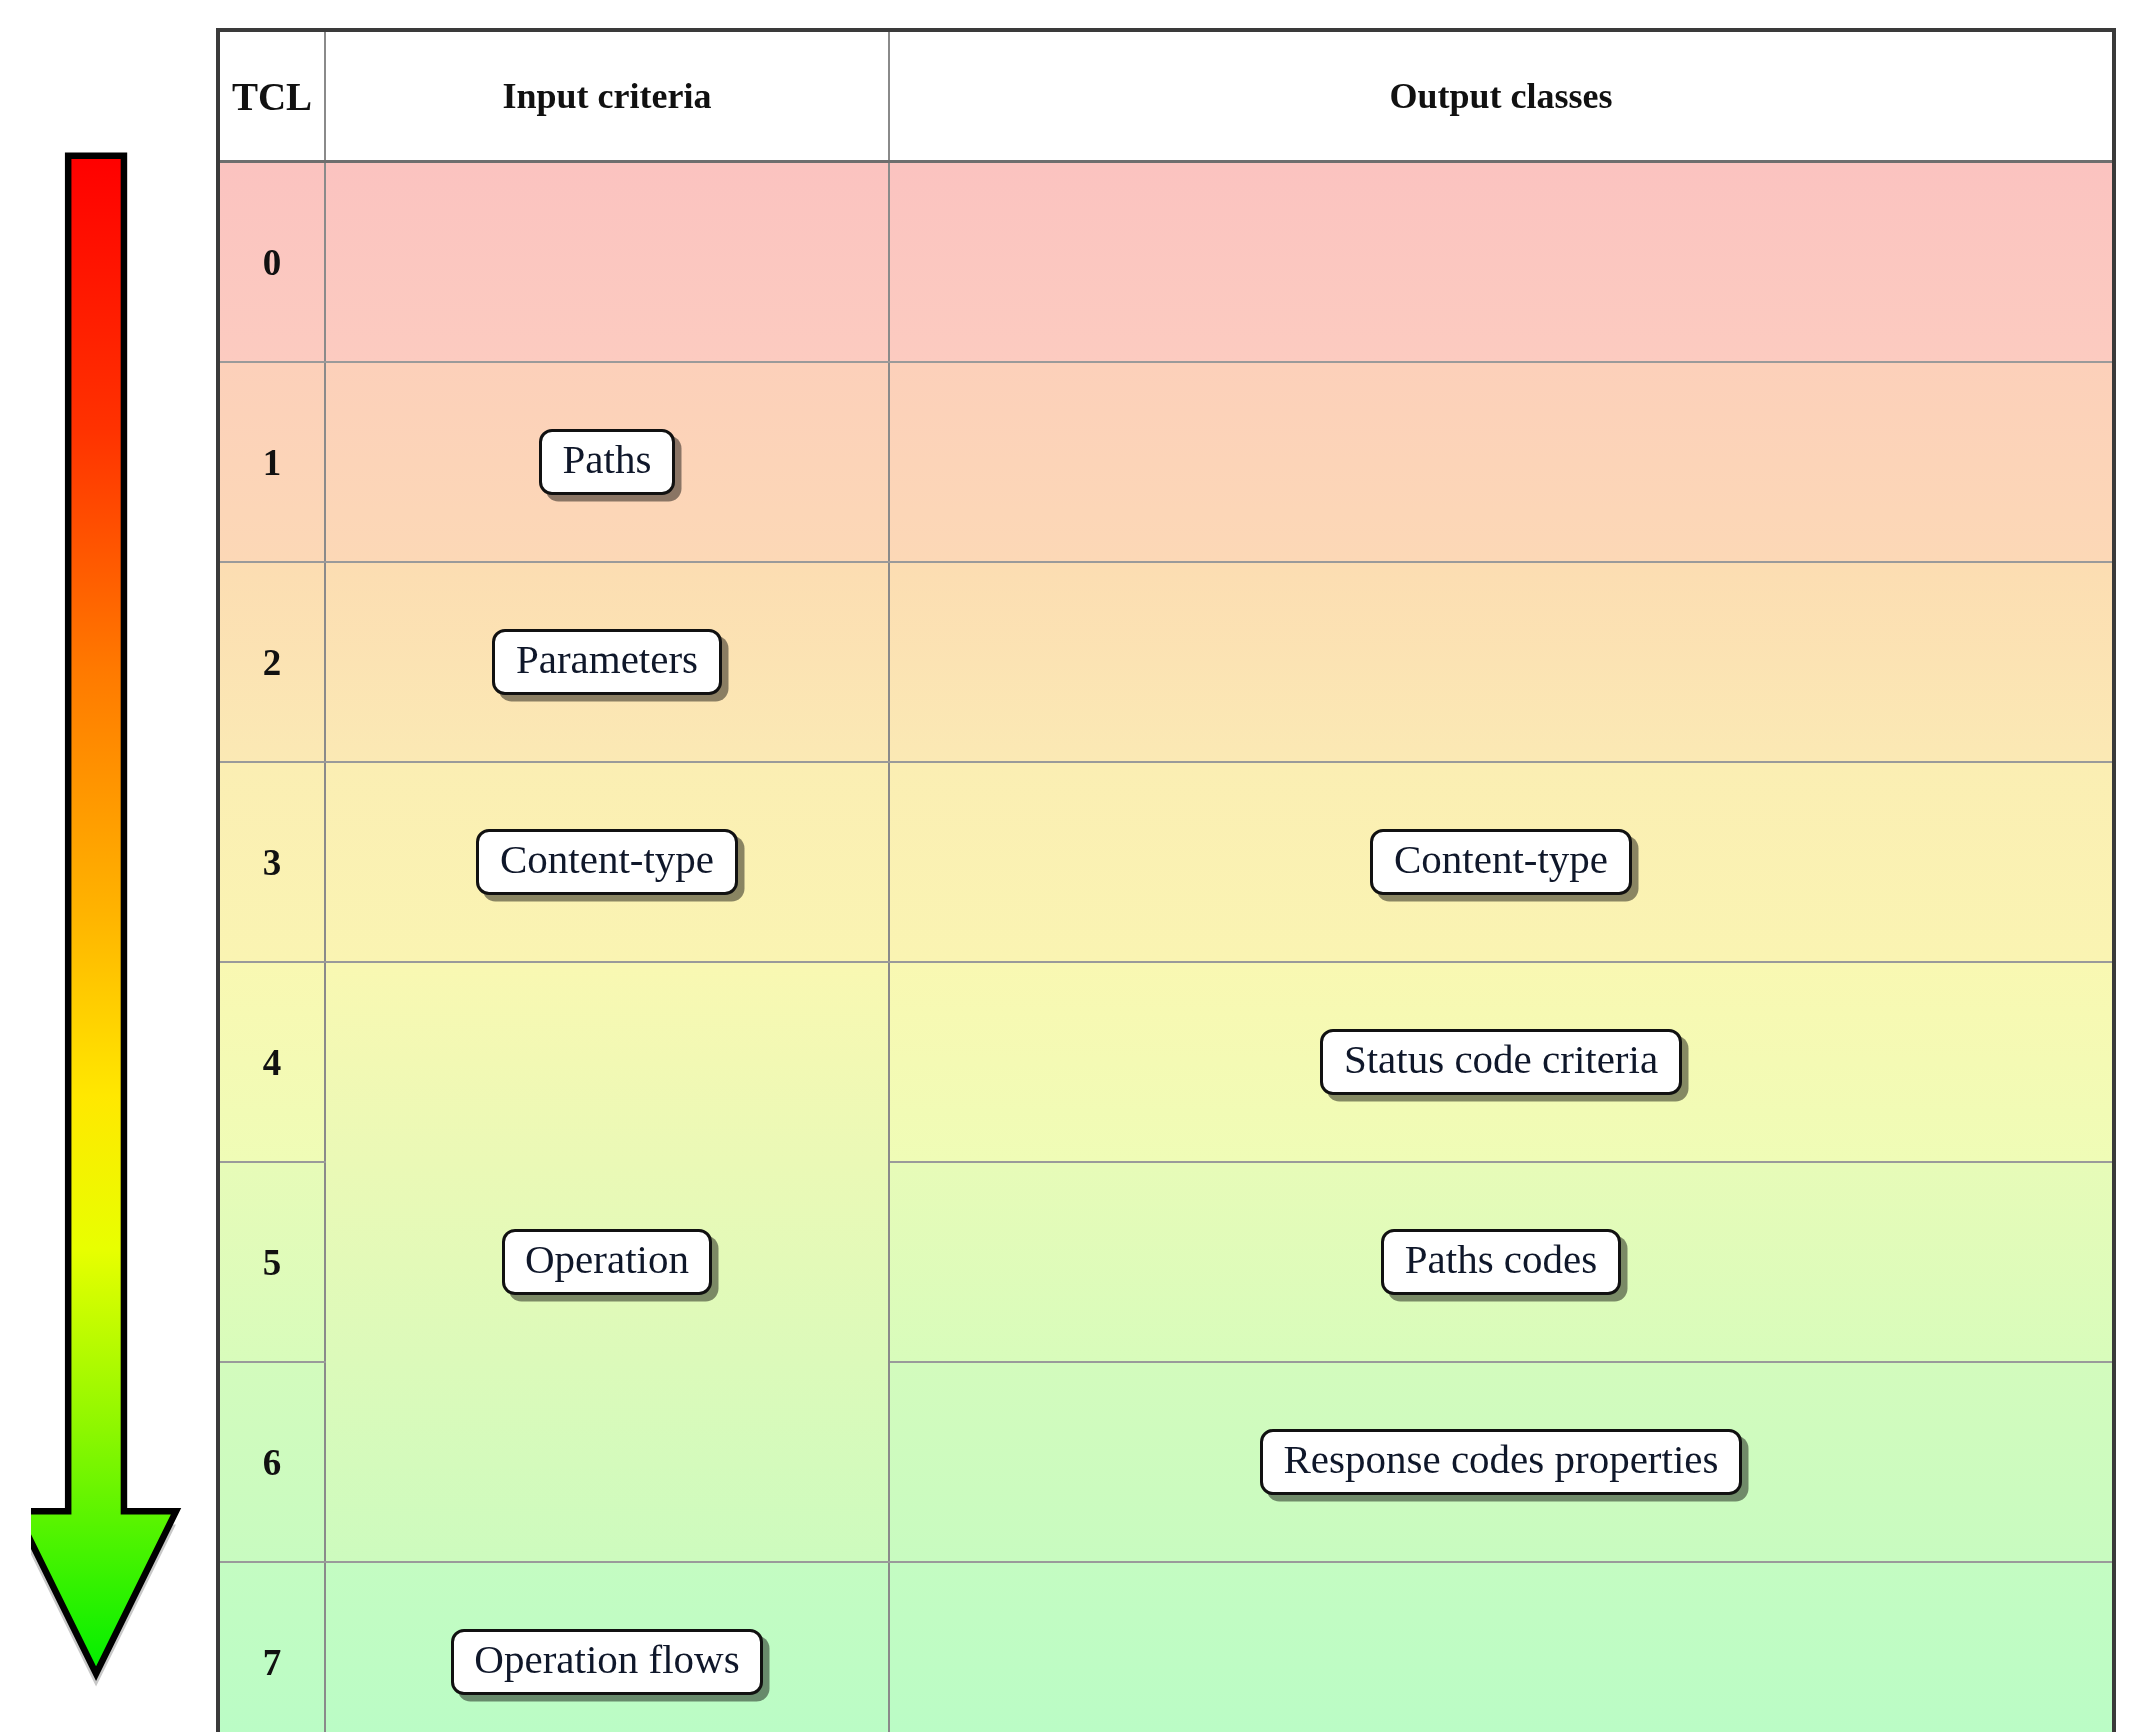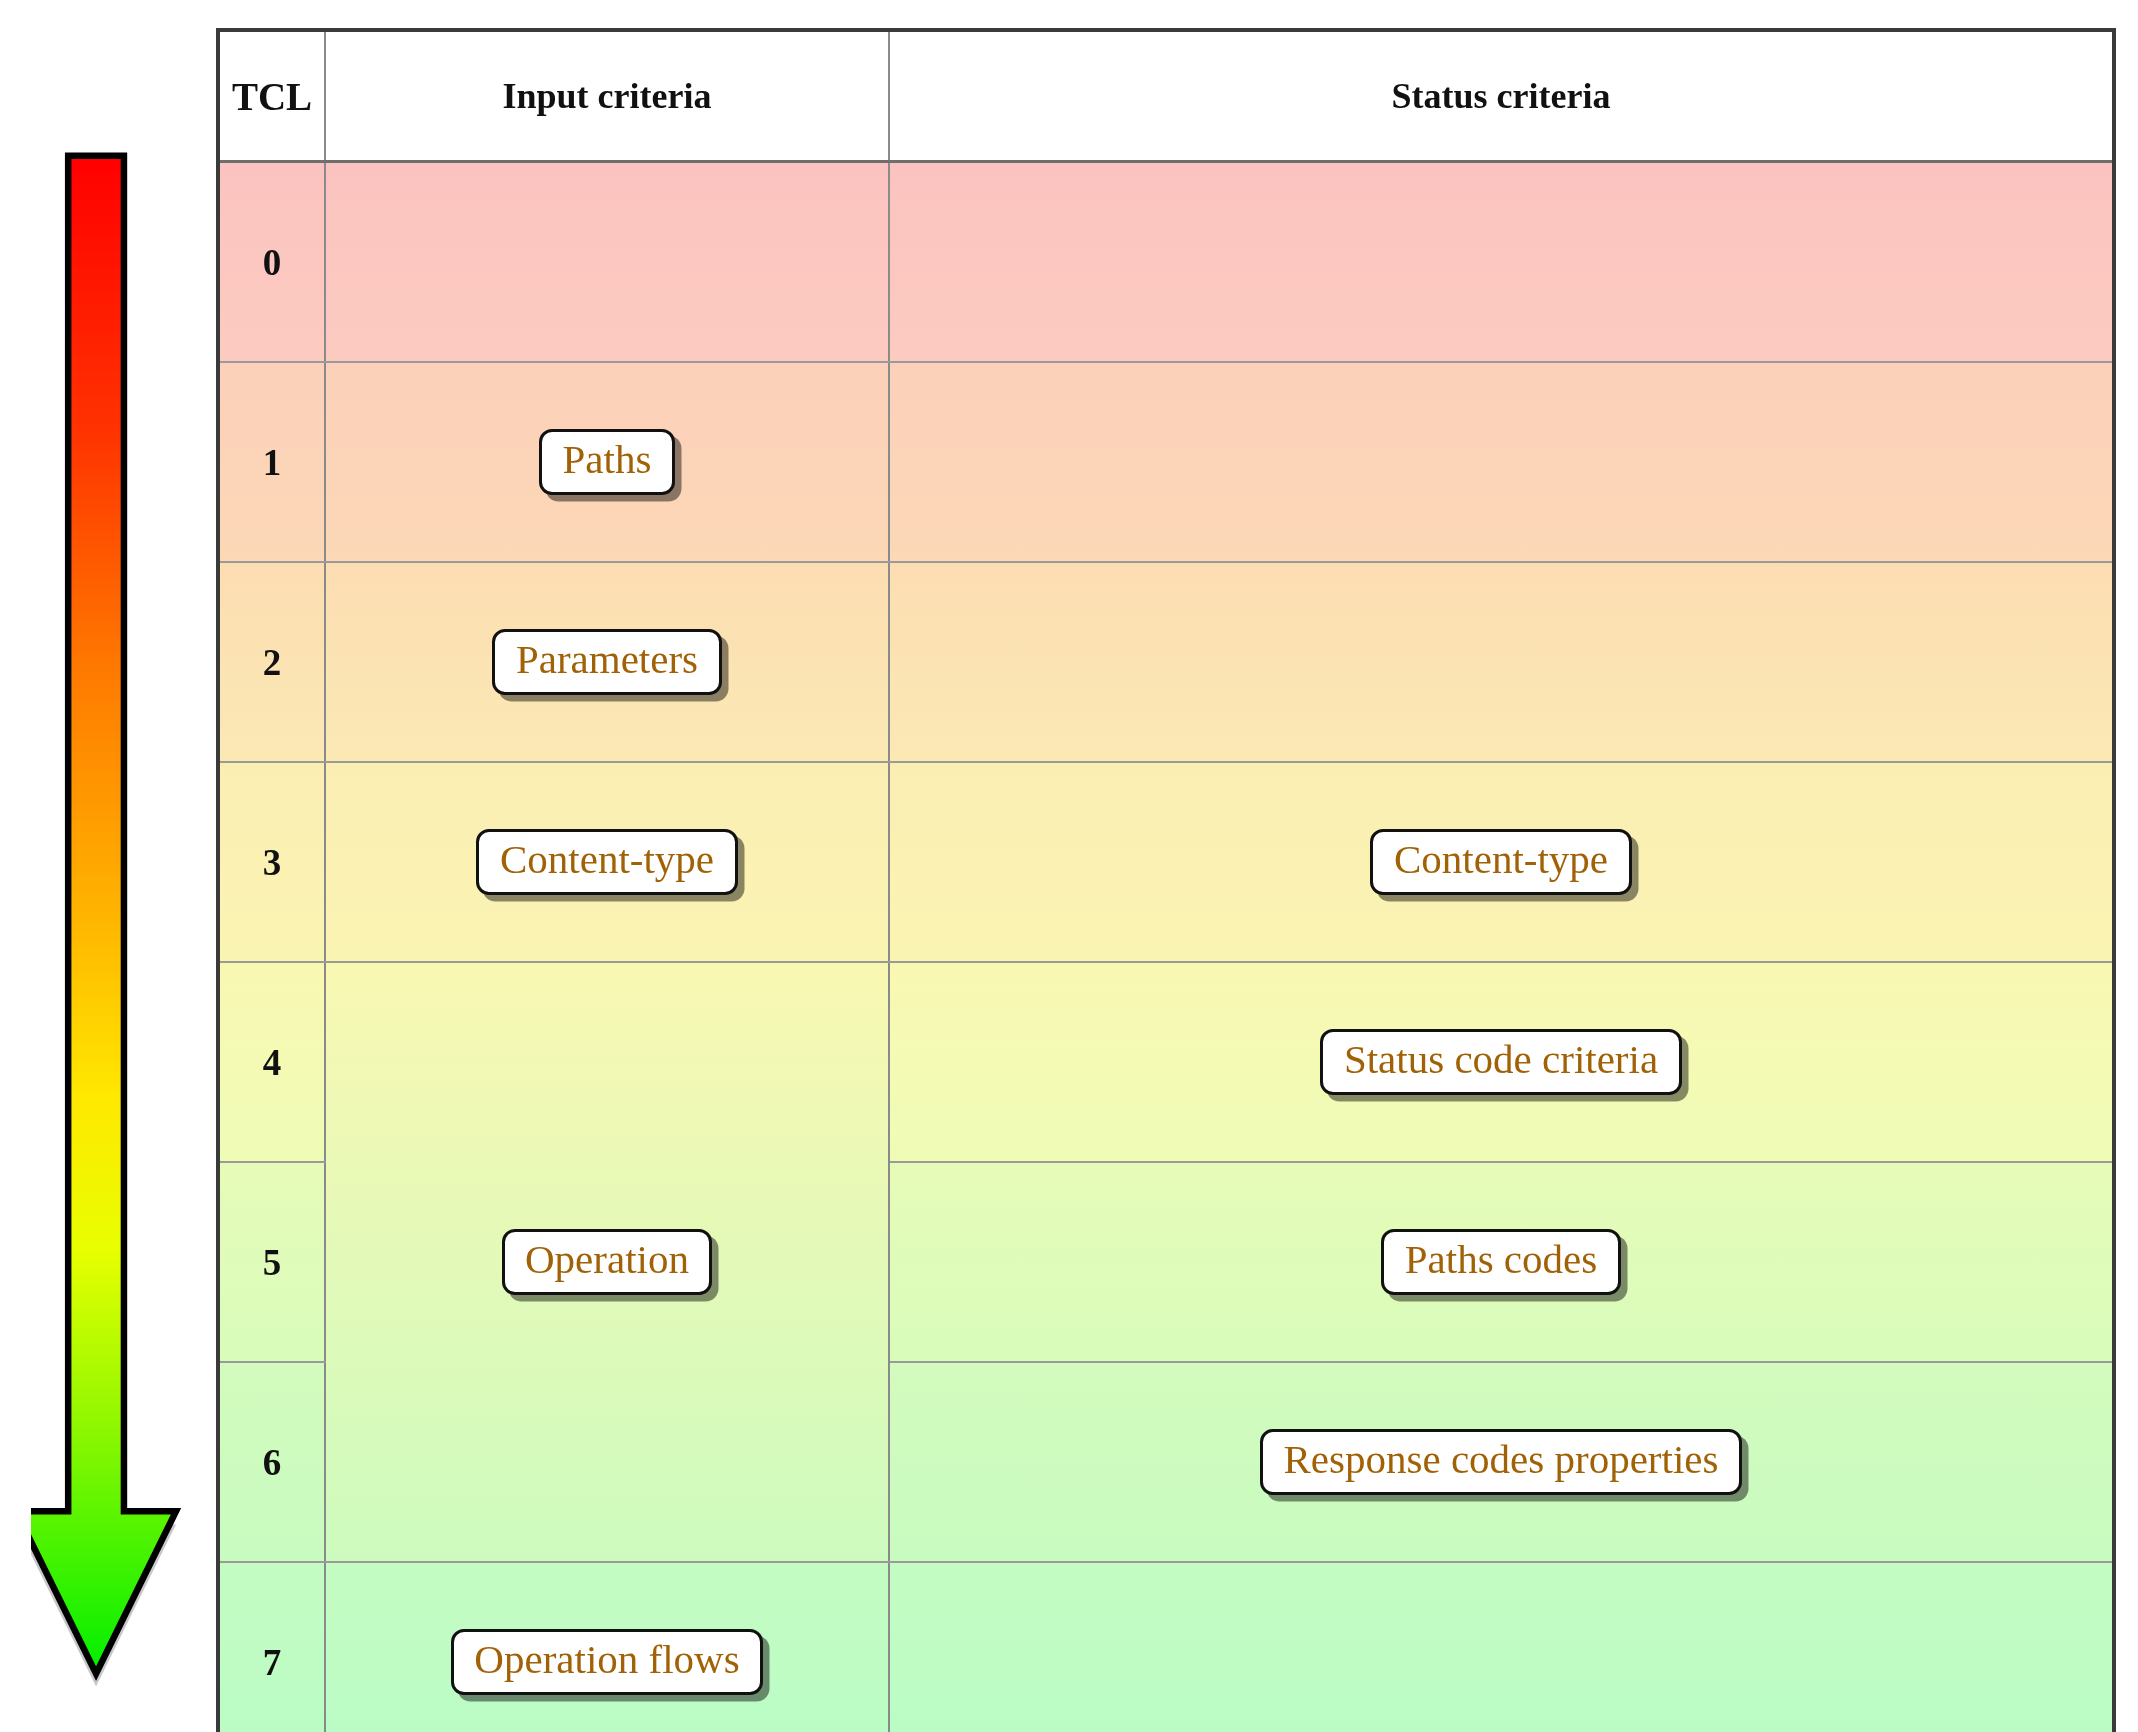--- a/index.html
+++ b/index.html
@@ -61,21 +61,21 @@
   
   .chip{
     display:inline-block;
     background:#ffffff;
     border:3.7px solid #111111;
     border-radius:13px;
     box-shadow:6.5px 6.5px 0 rgba(0,0,0,0.45);
     padding:5.6px 20.5px 9.3px 20.5px;
     font-size:41px;
     line-height:1.12;
-    color:#a16207;
+    color:#0f172a;
     white-space:nowrap;
     font-family:"Liberation Serif",serif;
   }
   .chip-row{display:flex;align-items:center;justify-content:center;height:100%;}
   .empty{height:100%;}
 </style>
 </head>
 <body>
 
 <div id="arrow-wrap">
@@ -106,21 +106,21 @@
 <table id="tcl-table">
   <colgroup>
     <col class="col-tcl">
       <col class="col-in">
       <col class="col-out">
   </colgroup>
   <thead>
     <tr>
       <th class="h-tcl">TCL</th>
       <th>Input criteria</th>
-      <th>Status criteria</th>
+      <th>Output classes</th>
     </tr>
   </thead>
   <tbody>
 
     <tr class="r0">
       <td class="cell tcl-num">0</td>
       <td class="cell">
           <div class="empty"></div>
         </td>
       <td class="cell">

